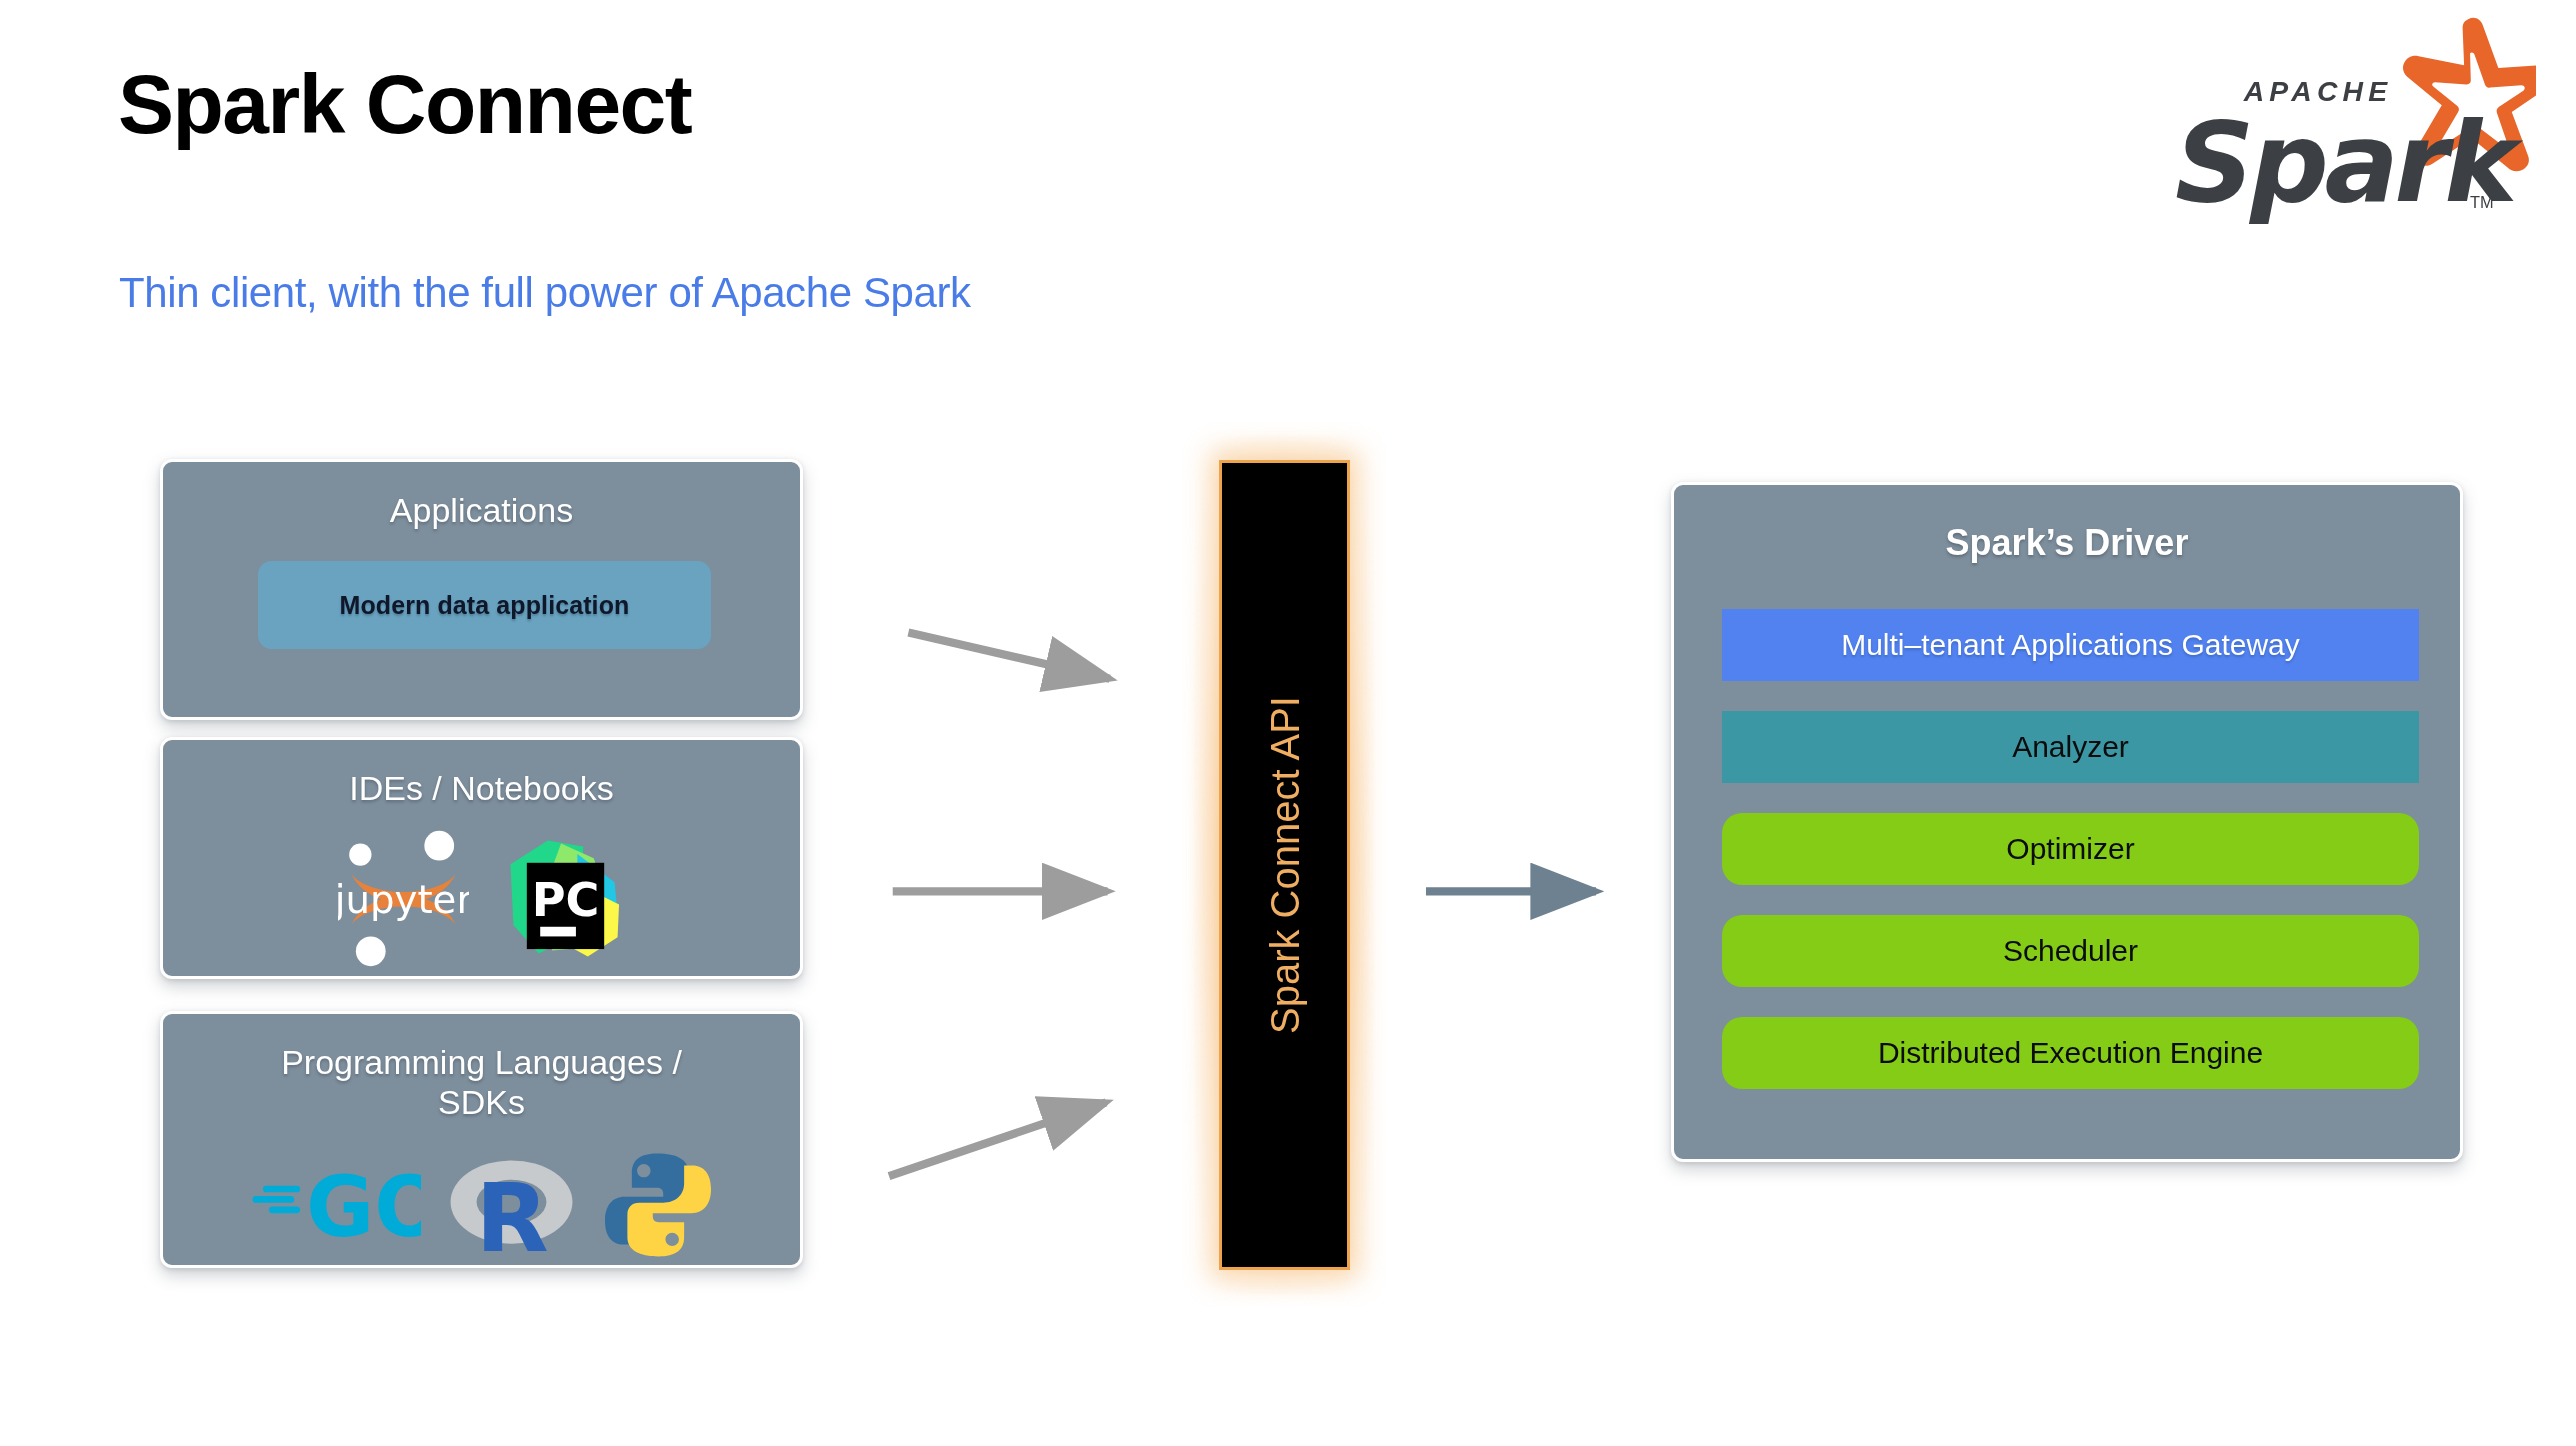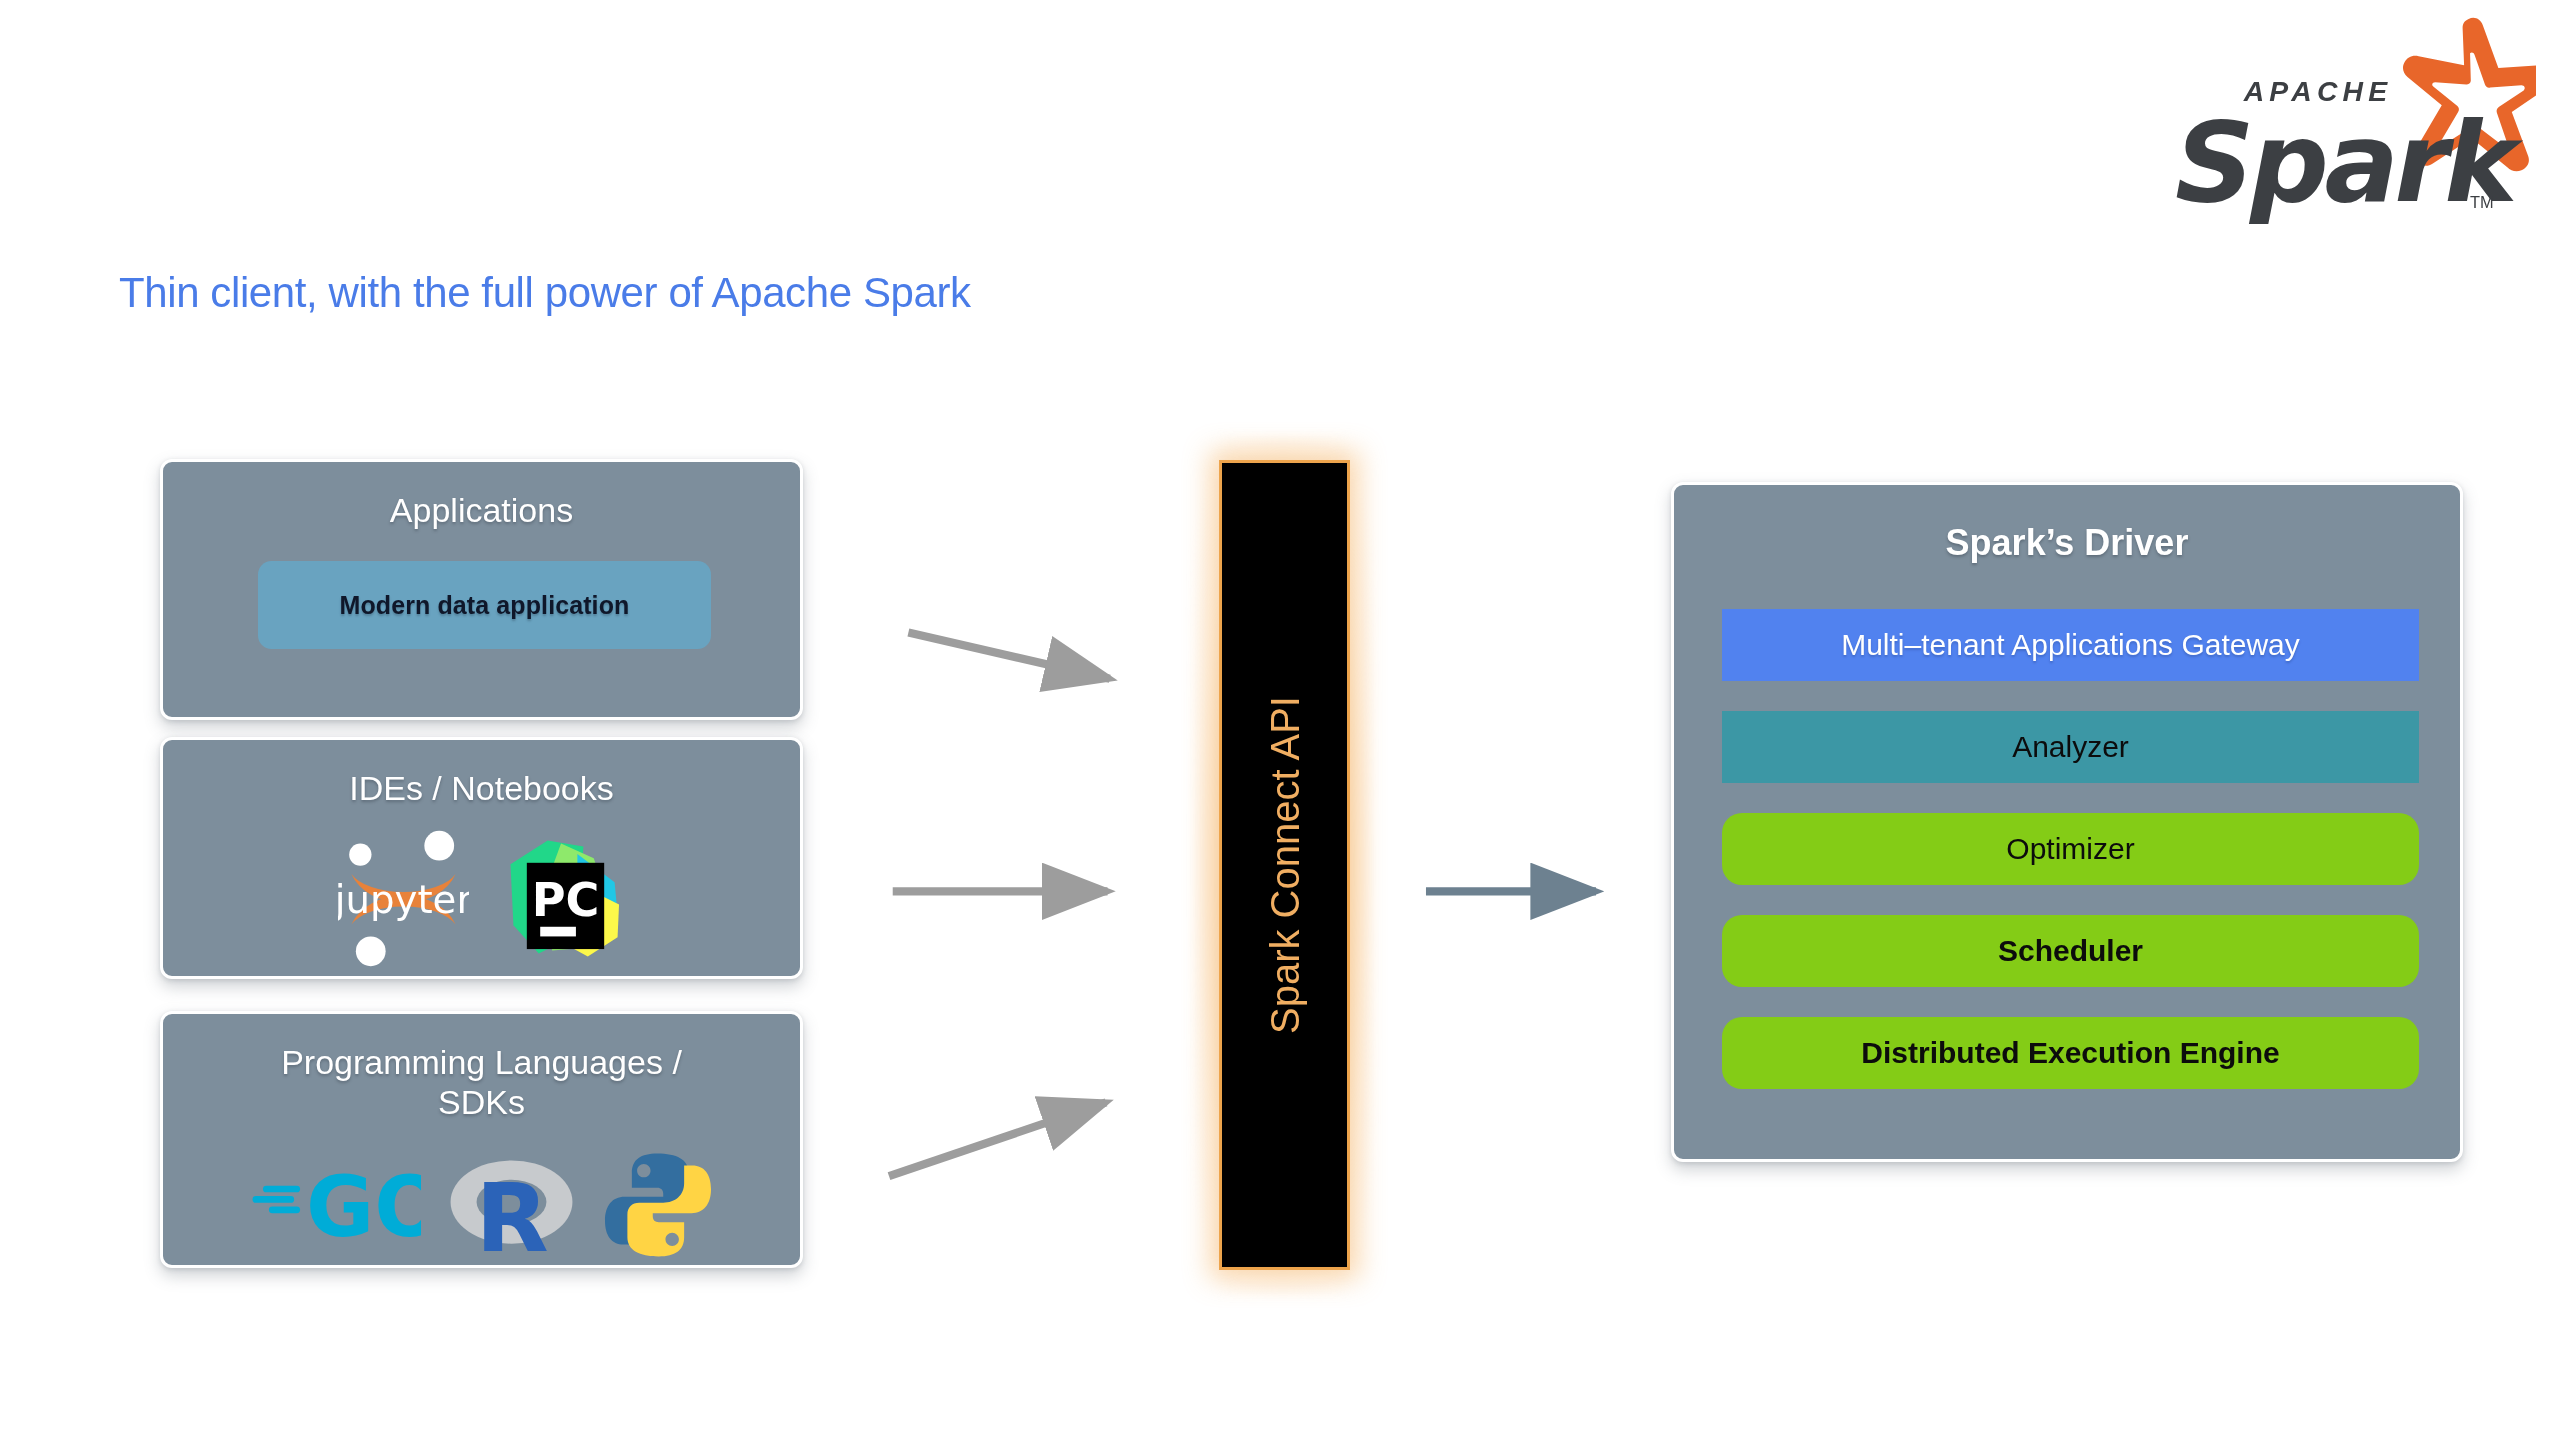--- a/index.html
+++ b/index.html
@@ -122,30 +122,31 @@
     display: flex; align-items: center; justify-content: center;
     margin-bottom: 30px;
     font-size: 30px;
     box-sizing: border-box;
     white-space: nowrap;
   }
   .driver-row.gateway  { background: #5182ef; color: #ffffff; font-weight: 400;
                          text-shadow: 0 1.5px 2.2px rgba(20,40,90,0.25); }
   .driver-row.analyzer { background: #3c97a5; color: #0c0c0c; font-weight: 400; }
   .driver-row.orange   { background: #84cc16; color: #0c0c0c; font-weight: 400; border-radius: 20px; }
-  .driver-row.bold     { font-weight: 700; }
+  .driver-row.bold     { font-weight: 400; }
 
   
   #arrows { position: absolute; inset: 0; pointer-events: none; }
 </style>
 </head>
 <body>
 
 <div id="slide">
 
+  <div id="page-title">Spark Connect</div>
   <div id="page-subtitle">Thin client, with the full power of Apache Spark</div>
 
   <div id="spark-logo">
     <svg viewBox="0 0 540 290" width="403" height="216">
 
       <path d="M452 10 L424 96 L341 96 L406 147 L380 236 L452 184 L524 236 L498 147 L539 116
                L539 116" fill="none" stroke="#e8662a" stroke-width="0"></path>
       <g transform="translate(330,2)">
         <path d="M120 6 C128 2 136 6 139 14 L160 72 L220 68 C229 67 235 73 236 81
                  C237 89 232 95 225 99 L178 131 L200 190 C203 198 199 206 191 209

